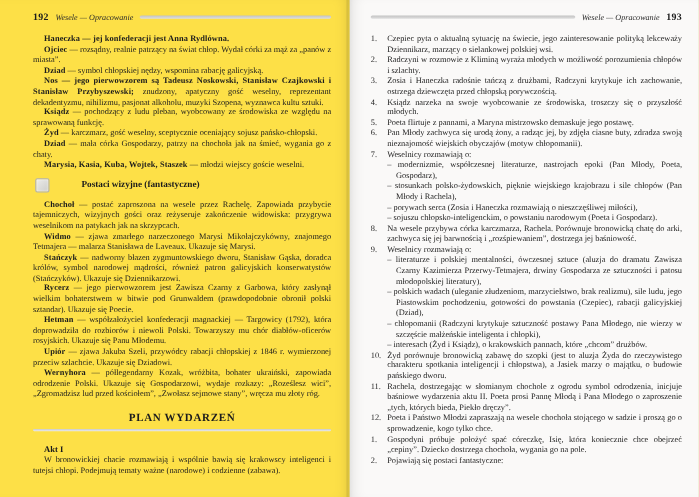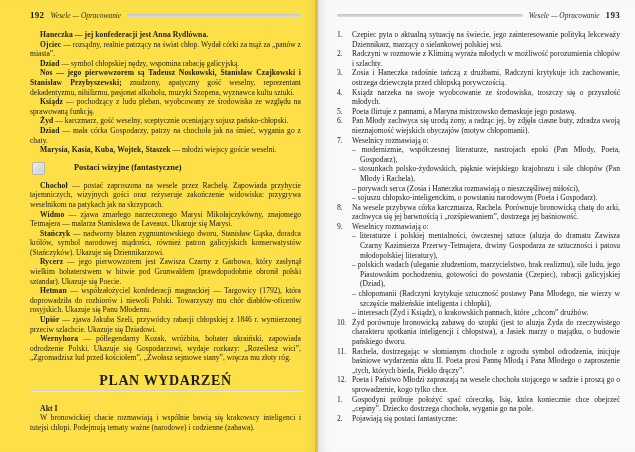--- a/index.html
+++ b/index.html
@@ -36,21 +36,21 @@
   
   .sechead{display:flex;align-items:center;margin:7px 0 6px 2px;}
   .sec-icon{
     width:11px;height:11px;flex:none;margin-right:9px;border-radius:2px;
     background:linear-gradient(135deg,#ececea,#cdcdca);
     border:1px solid #b3b3b0;
     box-shadow:inset 0 0 2px #fff;
   }
   .sechead-label{font-weight:bold;font-size:8.4px;padding-left:20px;}
   
-  .plan-head{text-align:center;font-weight:bold;font-size:14px;letter-spacing:0.6px;margin-top:13px;}
+  .plan-head{text-align:center;font-weight:bold;font-size:10px;letter-spacing:0.6px;margin-top:13px;}
   .plan-rule{height:2px;margin:4px 0 12px 0;border-radius:1px;background:linear-gradient(to bottom,#c9c9c9,#ececec);}
   .akt{font-weight:bold;font-size:7.8px;margin:2px 0 0 10px;}
   .intro{margin:0;text-indent:10px;}
   
   .item{display:flex;margin:0;}
   .item .num{flex:none;width:15px;font-size:7.6px;line-height:9.6px;}
   .item .itx{flex:1;font-size:7.6px;line-height:9.6px;text-align:justify;}
   .sub{padding-left:8px;text-indent:-8px;text-align:justify;}
   .akt2{font-weight:bold;font-size:7.8px;margin:3px 0 1px 15px;}
   .gutter{

